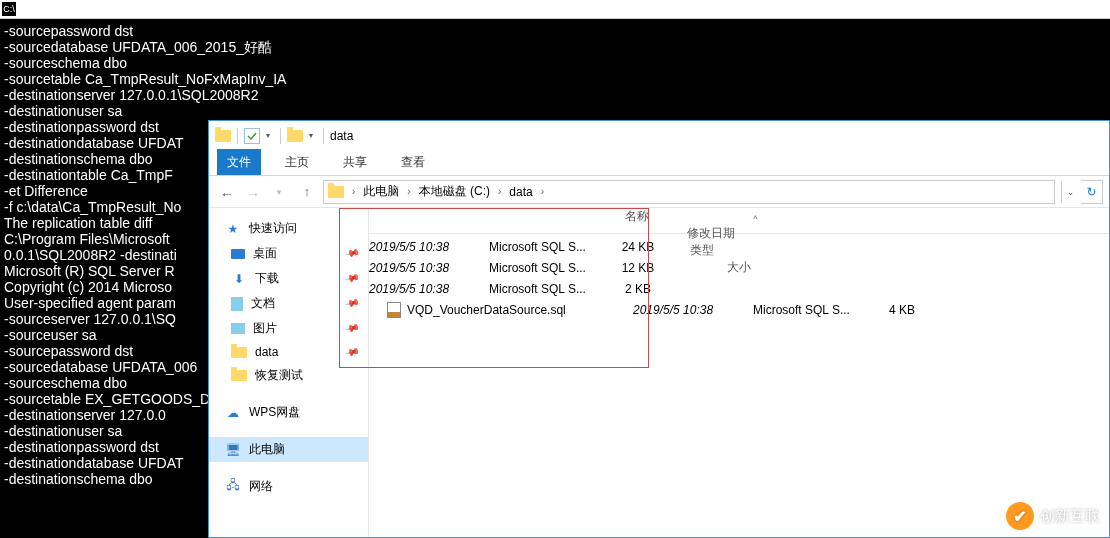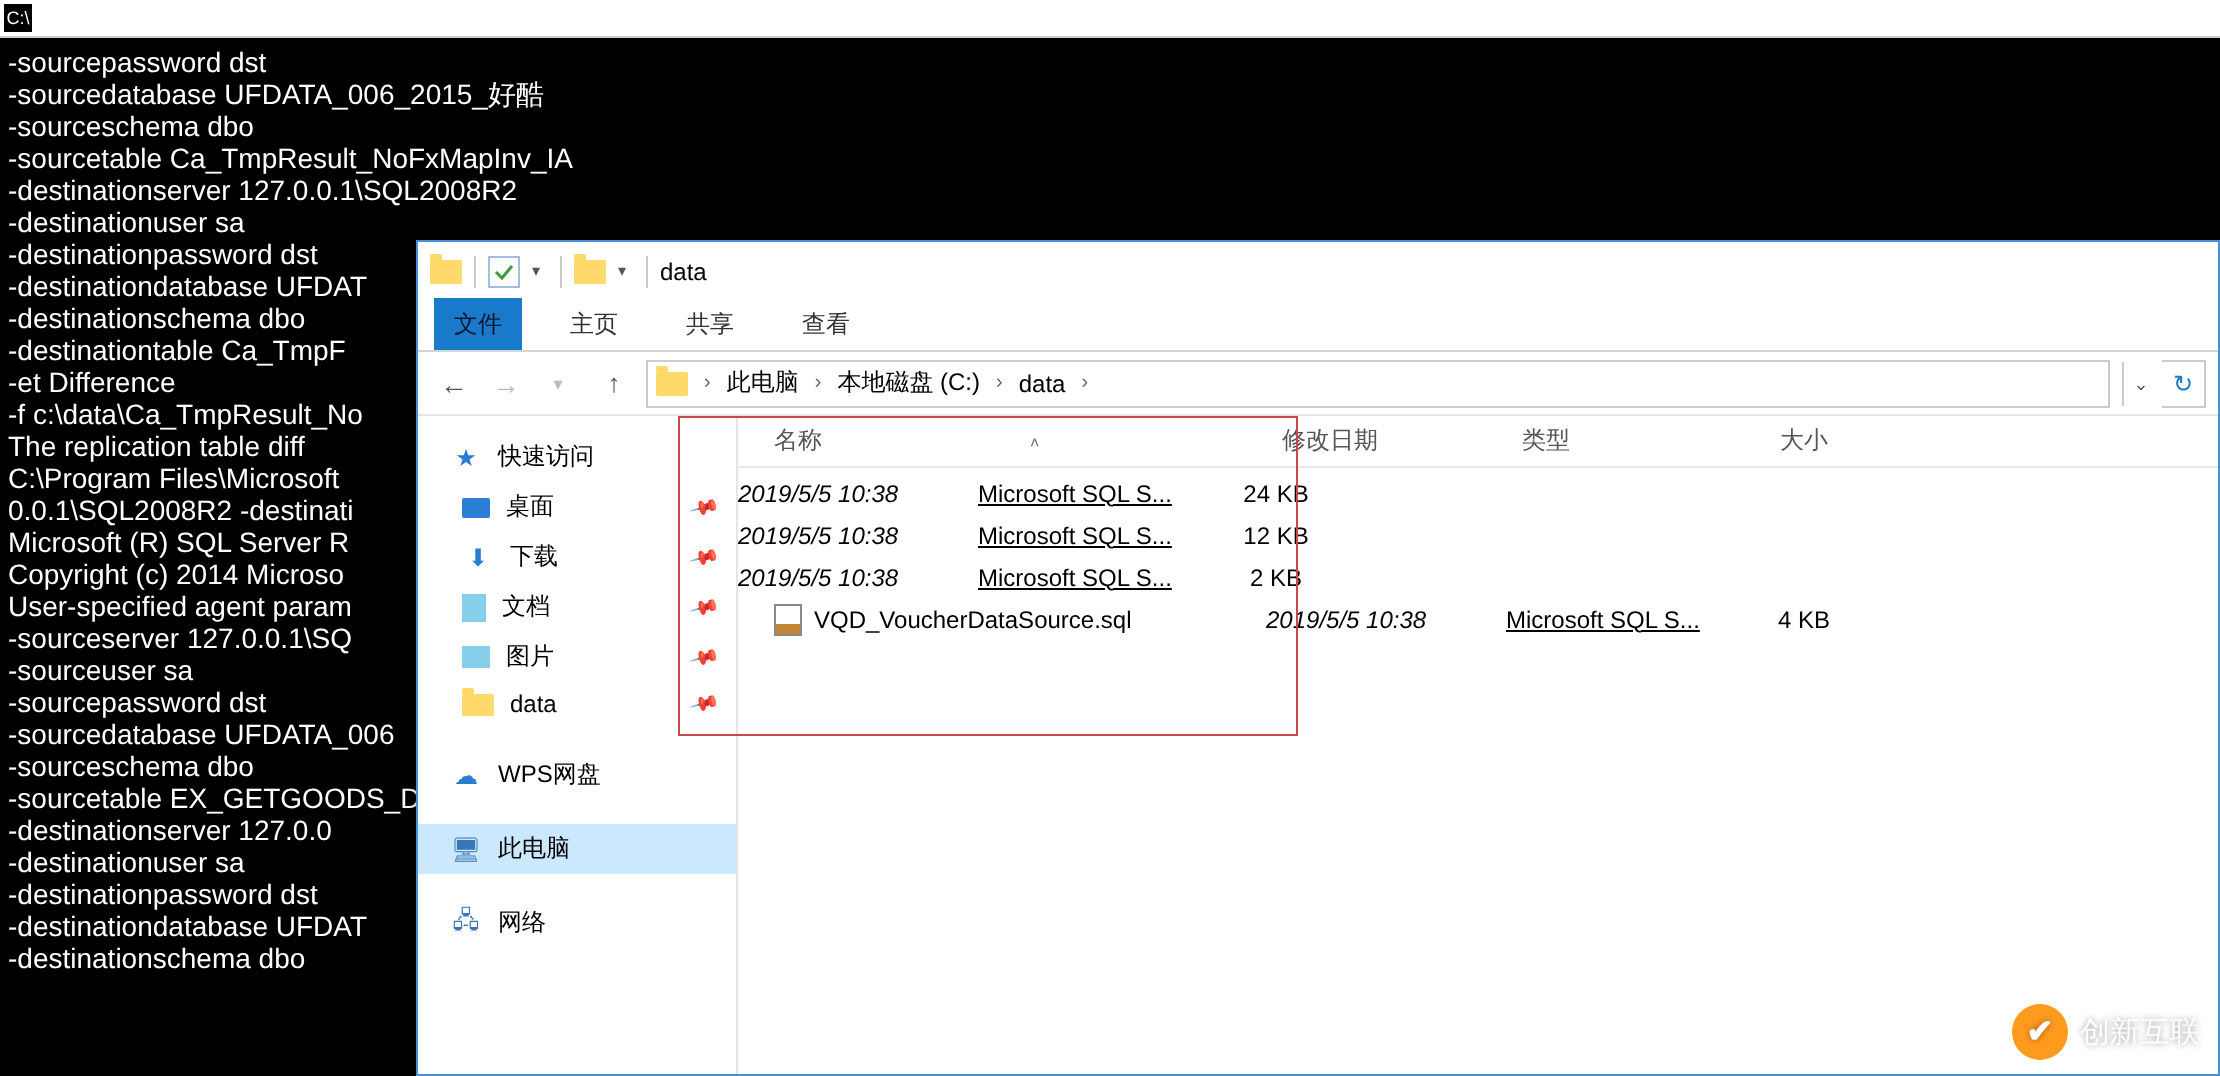--- a/index.html
+++ b/index.html
@@ -14,21 +14,21 @@
     .explorer-titlebar { height: 29px; background: #fff; display: flex; align-items: center; padding: 0 6px; gap: 6px; }
     .explorer-titlebar .folder-icon { width: 16px; height: 12px; background: #ffd96a; border-radius: 1px; position: relative; }
     .explorer-titlebar .folder-icon::before { content: ''; position: absolute; top: -3px; left: 0; width: 6px; height: 3px; background: #ffd96a; border-radius: 1px 1px 0 0; }
     .explorer-titlebar .divider { width: 1px; height: 16px; background: #ccc; }
     .explorer-titlebar .tool-icon { width: 16px; height: 16px; border: 1px solid #a0c0e0; background: #fff; position: relative; }
     .explorer-titlebar .dropdown-arrow { width: 8px; font-size: 8px; color: #555; }
     .explorer-titlebar .title-text { font-size: 12px; color: #000; }
 
     .ribbon-tabs { height: 26px; display: flex; align-items: flex-end; border-bottom: 1px solid #d4d4d4; padding-left: 8px; gap: 14px; }
     .ribbon-tab { padding: 5px 10px 4px; font-size: 12px; color: #333; cursor: pointer; }
-    .ribbon-tab.active { background: #1979ca; color: #0f172a; }
+    .ribbon-tab.active { background: #1979ca; color: #ffffff; }
 
     .nav-row { height: 32px; display: flex; align-items: center; padding: 0 6px; gap: 2px; border-bottom: 1px solid #e5e5e5; }
     .nav-arrow { width: 24px; height: 24px; display: flex; align-items: center; justify-content: center; color: #555; font-size: 14px; cursor: pointer; }
     .nav-arrow.disabled { color: #bbb; }
     .nav-up { width: 20px; height: 20px; display: flex; align-items: center; justify-content: center; color: #555; font-size: 13px; cursor: pointer; margin: 0 4px; }
     .addr-bar { flex: 1; height: 24px; border: 1px solid #ccc; display: flex; align-items: center; padding: 0 4px; gap: 2px; margin-right: 4px; }
     .addr-folder-icon { width: 16px; height: 12px; background: #ffd96a; border-radius: 1px; position: relative; margin-right: 4px; }
     .addr-folder-icon::before { content: ''; position: absolute; top: -3px; left: 0; width: 6px; height: 3px; background: #ffd96a; border-radius: 1px 1px 0 0; }
     .crumb { font-size: 12px; color: #000; padding: 2px 4px; }
     .crumb-sep { font-size: 10px; color: #666; padding: 0 2px; }
@@ -49,34 +49,34 @@
     .sb-icon.pics { background: #87ceeb; width: 14px; height: 11px; }
     .sb-icon.folder { width: 16px; height: 11px; background: #ffd96a; border-radius: 1px; position: relative; }
     .sb-icon.folder::before { content: ''; position: absolute; top: -3px; left: 0; width: 6px; height: 3px; background: #ffd96a; border-radius: 1px 1px 0 0; }
     .sb-icon.cloud { color: #2b7cd3; }
     .sb-icon.pc { color: #3a76b5; }
     .sb-icon.net { color: #3a76b5; }
     .pin-icon { margin-left: auto; color: #7a7a7a; font-size: 10px; transform: rotate(30deg); }
 
     .file-pane { flex: 1; position: relative; }
     .red-box { position: absolute; top: 0; left: -30px; width: 310px; height: 160px; border: 1px solid #c94a4a; pointer-events: none; }
-    .col-headers { height: 26px; display: flex; align-items: center; font-size: 12px; color: #555; border-bottom: 1px solid #e8e8e8; }
+    .col-headers { height: 26px; display: flex; align-items: center; font-size: 12px; color: #555; border-bottom: 1px solid #e8e8e8; flex-direction: column; }
     .col { padding: 0 8px; }
     .col-name { width: 264px; padding-left: 18px; }
     .col-date { width: 120px; }
     .col-type { width: 114px; }
     .col-size { width: 70px; text-align: center; }
     .sort-arrow { font-size: 8px; color: #666; margin-left: 104px; }
     .file-list { padding-top: 2px; }
     .file-row { display: flex; align-items: center; height: 21px; font-size: 12px; color: #000; }
     .fr-name { width: 264px; display: flex; align-items: center; gap: 6px; padding-left: 18px; }
     .fr-icon { width: 14px; height: 16px; background: #fff; border: 1px solid #888; position: relative; }
     .fr-icon::after { content: ''; position: absolute; bottom: 0; left: 0; width: 100%; height: 5px; background: #c38538; }
     .fr-date { width: 120px; font-style: italic; }
-    .fr-type { width: 114px; white-space: nowrap; overflow: hidden; text-decoration: underline; }
+    .fr-type { width: 114px; white-space: nowrap; overflow: hidden; }
     .fr-size { width: 70px; text-align: center; }
 
     .watermark { position: absolute; right: 10px; bottom: 8px; display: flex; align-items: center; gap: 6px; color: #fff; font-size: 15px; font-weight: 500; text-shadow: 0 0 3px rgba(0,0,0,0.4); }
     .watermark-logo { width: 28px; height: 28px; border-radius: 50%; background: #ff9a1f; display: flex; align-items: center; justify-content: center; color: #fff; font-weight: bold; font-size: 16px; }
   </style>
 </head>
 <body>
 
 <div class="cmd-window">
   <div class="cmd-titlebar">
@@ -154,20 +154,24 @@
         <div class="sb-item">
             <span class="sb-icon pics"></span>
             <span>图片</span>
             <span class="pin-icon">📌</span>
           </div>
         <div class="sb-item">
             <span class="sb-icon folder"></span>
             <span>data</span>
             <span class="pin-icon">📌</span>
           </div>
+        <div class="sb-item">
+            <span class="sb-icon folder"></span>
+            <span>恢复测试</span>
+          </div>
       </div>
       <div class="sb-group">
         <div class="sb-item header">
             <span class="sb-icon cloud">☁</span>
             <span>WPS网盘</span>
           </div>
       </div>
       <div class="sb-group">
         <div class="sb-item header selected">
             <span class="sb-icon pc">🖥</span>

